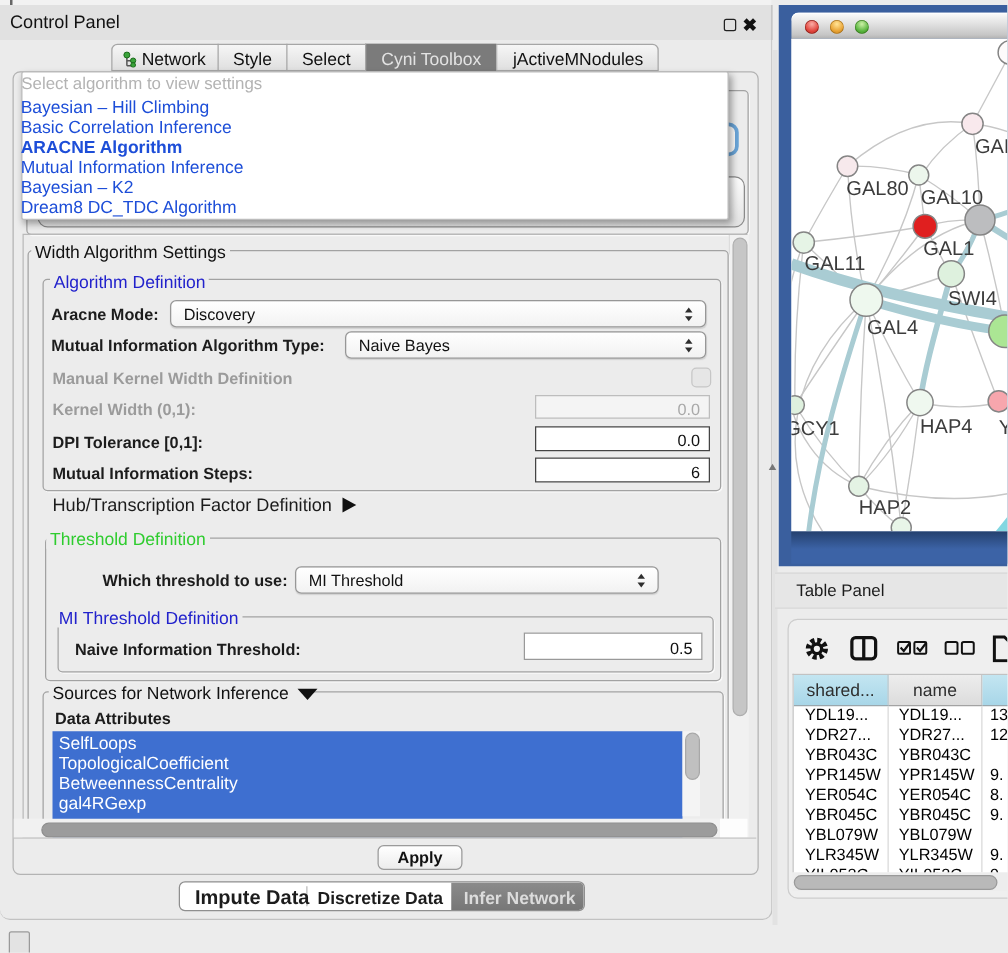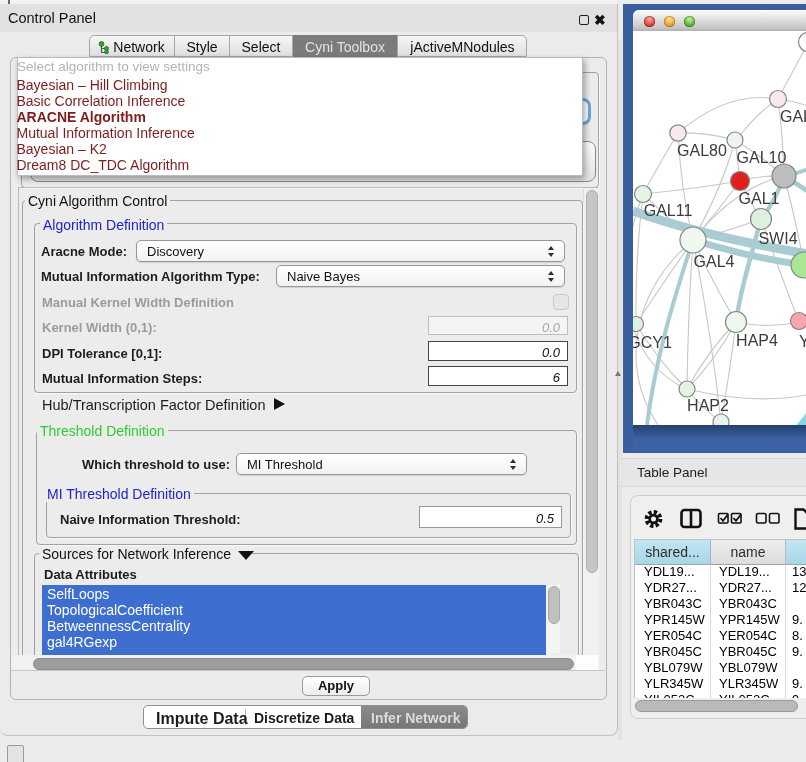--- a/index.html
+++ b/index.html
@@ -6,21 +6,21 @@
 .lbl{position:absolute;font:bold 13px "Liberation Sans",sans-serif;color:#1c1c1c;white-space:nowrap;}
 .txt{position:absolute;font:13px "Liberation Sans",sans-serif;color:#1c1c1c;white-space:nowrap;}
 .grp{position:absolute;border:1px solid #a2a2a2;border-radius:4px;box-shadow:inset 0 0 0 0 #fff,1px 1px 0 rgba(255,255,255,.7);}
 .grplbl{position:absolute;background:#ececec;padding:0 3px;font:14px "Liberation Sans",sans-serif;white-space:nowrap;}
 .combo{position:absolute;background:linear-gradient(#ffffff,#f2f2f2);border:1px solid #979797;border-radius:5px;box-shadow:0 1px 1px rgba(0,0,0,.12);}
 .combo .ct{position:absolute;left:10px;top:3px;font:13px "Liberation Sans",sans-serif;color:#111;}
 .spin{position:absolute;right:9px;top:4px;width:7px;height:14px;}
 .spin:before{content:"";position:absolute;left:0;top:1px;border-left:3px solid transparent;border-right:3px solid transparent;border-bottom:4.5px solid #2e2e2e;}
 .spin:after{content:"";position:absolute;left:0;bottom:2px;border-left:3px solid transparent;border-right:3px solid transparent;border-top:4.5px solid #2e2e2e;}
 .field{position:absolute;background:#fff;border:1px solid #444;text-align:right;font:13px "Liberation Sans",sans-serif;color:#111;}
-.field span{position:absolute;right:7px;top:3px;font-style:italic;}
+.field span{position:absolute;right:7px;top:3px;}
 </style></head><body>
 
 <div class="abs" style="left:0;top:0;width:617px;height:4px;background:#f2f2f2;"></div>
 <div class="abs" style="left:8px;top:0;width:2px;height:4px;background:#666;"></div>
 <div class="abs" style="left:0;top:4px;width:617px;height:28px;background:#e1e1e1;border-right:1px solid #bdbdbd;"></div>
 <div class="txt" style="left:8px;top:10px;font-size:14.5px;color:#111;">Control Panel</div>
 
 <div class="abs" style="left:579px;top:15px;width:8px;height:8px;border:1.8px solid #222;border-radius:2px;"></div>
 <div class="abs" style="left:594px;top:12px;width:14px;height:14px;font:bold 14px 'Liberation Sans';color:#111;">✖</div>
 
@@ -46,21 +46,21 @@
 <div class="abs" style="left:30px;top:98px;width:555px;height:21px;background:#fff;border:3px solid #6aa5d8;border-radius:8px;"></div>
 
 <div class="abs" style="left:30px;top:141px;width:564px;height:39px;background:linear-gradient(#fbfbfb,#e2e2e2);border:1.5px solid #8a8a8a;border-radius:8px;"></div>
 
 <div class="abs" style="left:18px;top:187px;width:580px;height:483px;border:1px solid #b9b9b9;box-sizing:border-box;"></div>
 
 <div class="abs" style="left:583px;top:188px;width:15px;height:482px;background:#f1f1f1;border-left:1px solid #dcdcdc;"></div>
 <div class="abs" style="left:585.5px;top:190px;width:10px;height:381px;background:#c6c6c6;border:1px solid #aeaeae;border-radius:6px;"></div>
 
 <div class="grp" style="left:22px;top:200px;width:559px;height:463px;border-radius:4px;"></div>
-<div class="grplbl" style="left:25px;top:193px;color:#111;">Cyni Algorithm Control</div>
+<div class="grplbl" style="left:25px;top:193px;color:#111;">Width Algorithm Settings</div>
 
 <div class="grp" style="left:34px;top:223px;width:541px;height:168px;"></div>
 <div class="grplbl" style="left:40px;top:217px;color:#2222cc;">Algorithm Definition</div>
 
 <div class="lbl" style="left:41px;top:244px;">Aracne Mode:</div>
 <div class="combo" style="left:136px;top:240px;width:427px;height:20px;">
     <span class="ct">Discovery</span>
     <span class="spin"></span>
   </div>
 <div class="lbl" style="left:41px;top:269px;">Mutual Information Algorithm Type:</div>
@@ -133,21 +133,21 @@
   <div class="lbl" style="left:110px;top:4px;font-size:14px;">Discretize Data</div>
   <div class="lbl" style="left:227px;top:4px;font-size:14px;color:#dcdcdc;">Infer Network</div>
 </div>
 
 <div class="abs" style="left:7px;top:745px;width:15px;height:20px;background:#e3e3e3;border:1px solid #9a9a9a;border-radius:2px;"></div>
 
 <div class="abs" style="left:615px;top:371px;width:0;height:0;border-left:3px solid transparent;border-right:3px solid transparent;border-bottom:5px solid #777;"></div>
 
 <div class="abs" style="left:17px;top:57px;width:564px;height:117px;background:#fff;border:1px solid #bcbcbc;border-radius:2px;box-shadow:2px 3px 6px rgba(0,0,0,.35);"></div>
 <div class="abs" style="left:17px;top:59px;width:564px;text-align:left;font:13.5px 'Liberation Sans';color:#b3b3b3;">Select algorithm to view settings</div>
-<div class="abs" style="left:16.5px;top:77px;font:14px 'Liberation Sans';color:#7f1d1d;line-height:16.1px;white-space:nowrap;">Bayesian – Hill Climbing<br>Basic Correlation Inference<br><b>ARACNE Algorithm</b><br>Mutual Information Inference<br>Bayesian – K2<br>Dream8 DC_TDC Algorithm</div>
+<div class="abs" style="left:16.5px;top:77px;font:14px 'Liberation Sans';color:#1d4ed8;line-height:16.1px;white-space:nowrap;">Bayesian – Hill Climbing<br>Basic Correlation Inference<br><b>ARACNE Algorithm</b><br>Mutual Information Inference<br>Bayesian – K2<br>Dream8 DC_TDC Algorithm</div>
 
 <div class="abs" style="left:623px;top:4px;width:183px;height:449px;background:#3a5f9e;"></div>
 <div class="abs" style="left:633px;top:425px;width:173px;height:26px;background:linear-gradient(#24406e,#3c63a6 55%);"></div>
 
 <div class="abs" style="left:633px;top:10px;width:173px;height:21px;background:linear-gradient(#fcfcfc,#e3e3e3 40%,#c6c6c6 85%,#b0b0b0);border-bottom:1px solid #7f7f7f;border-radius:6px 0 0 0;box-shadow:inset 0 1px 0 #fff;"></div>
 <div class="abs" style="left:644px;top:16px;width:11px;height:11px;border-radius:50%;background:radial-gradient(circle at 50% 30%,#f9a49d 5%,#e0443c 60%,#a62b24);box-shadow:inset 0 0 0 0.5px rgba(120,20,15,.8);"></div>
 <div class="abs" style="left:664px;top:16px;width:11px;height:11px;border-radius:50%;background:radial-gradient(circle at 50% 30%,#ffdf8e 5%,#e8a233 60%,#b2761c);box-shadow:inset 0 0 0 0.5px rgba(150,100,20,.8);"></div>
 <div class="abs" style="left:684px;top:16px;width:11px;height:11px;border-radius:50%;background:radial-gradient(circle at 50% 30%,#c3ec9e 5%,#58b43e 60%,#36811f);box-shadow:inset 0 0 0 0.5px rgba(50,110,25,.8);"></div>
 
 <div class="abs" style="left:633px;top:31px;width:173px;height:394px;background:#fff;overflow:hidden;">

